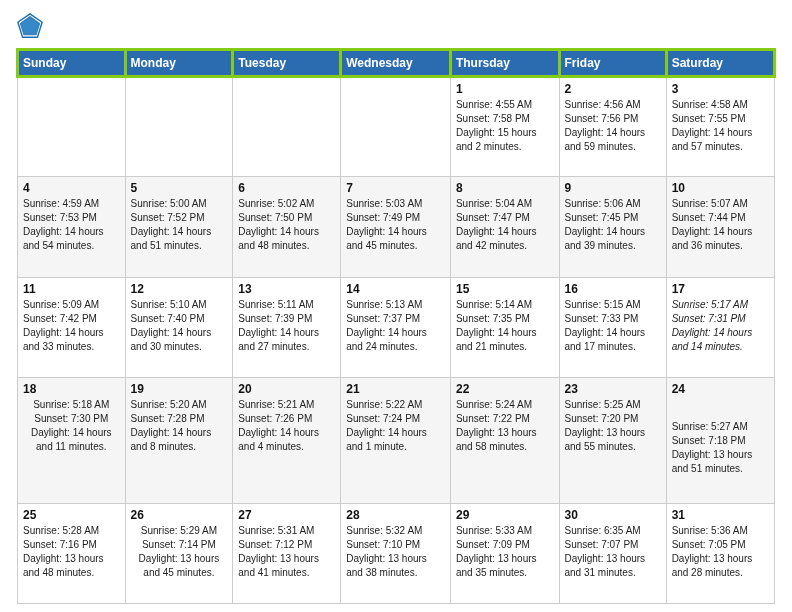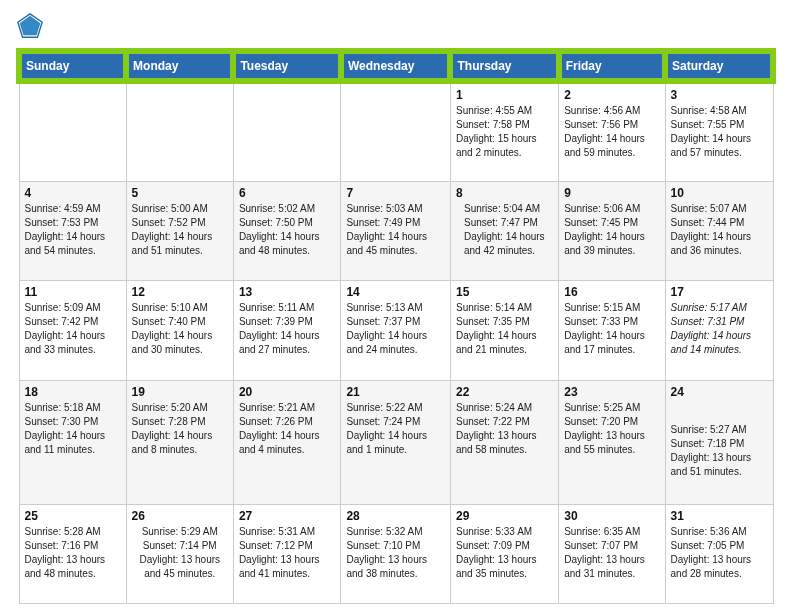--- a/index.html
+++ b/index.html
@@ -60,21 +60,21 @@
       flex: 1;
       font-size: 10.5px;
     }
     .calendar thead th {
       background: #2b6cb0;
       color: #fff;
       padding: 5px 4px;
       text-align: left;
       font-size: 12px;
       font-weight: bold;
-      border: 6px solid #84cc16;
+      border: 3px solid #84cc16;
     }
     .calendar tbody td {
       border: 1px solid #ccc;
       vertical-align: top;
       padding: 4px 5px;
       width: 113px;
       height: 82px;
       background: #fff;
     }
     .calendar tbody tr:nth-child(even) td {
@@ -181,21 +181,21 @@
           </td>
           <td>
             <div class="day-num">7</div>
             <div class="day-info" style="white-space: pre-line;">Sunrise: 5:03 AM
 Sunset: 7:49 PM
 Daylight: 14 hours
 and 45 minutes.</div>
           </td>
           <td>
             <div class="day-num">8</div>
-            <div class="day-info" style="white-space: pre-line; margin-left: 8px;">Sunrise: 5:04 AM
+            <div class="day-info" style="white-space: pre-line;">Sunrise: 5:04 AM
 Sunset: 7:47 PM
 Daylight: 14 hours
 and 42 minutes.</div>
           </td>
           <td>
             <div class="day-num">9</div>
             <div class="day-info" style="white-space: pre-line;">Sunrise: 5:06 AM
 Sunset: 7:45 PM
 Daylight: 14 hours
 and 39 minutes.</div>
@@ -255,21 +255,21 @@
             <div class="day-num">17</div>
             <div class="day-info" style="white-space: pre-line; font-style: italic;">Sunrise: 5:17 AM
 Sunset: 7:31 PM
 Daylight: 14 hours
 and 14 minutes.</div>
           </td>
         </tr>
         <tr>
           <td>
             <div class="day-num">18</div>
-            <div class="day-info" style="white-space: pre-line;">Sunrise: 5:18 AM
+            <div class="day-info" style="white-space: pre-line; text-align: center;">Sunrise: 5:18 AM
 Sunset: 7:30 PM
 Daylight: 14 hours
 and 11 minutes.</div>
           </td>
           <td>
             <div class="day-num">19</div>
             <div class="day-info" style="white-space: pre-line;">Sunrise: 5:20 AM
 Sunset: 7:28 PM
 Daylight: 14 hours
 and 8 minutes.</div>

